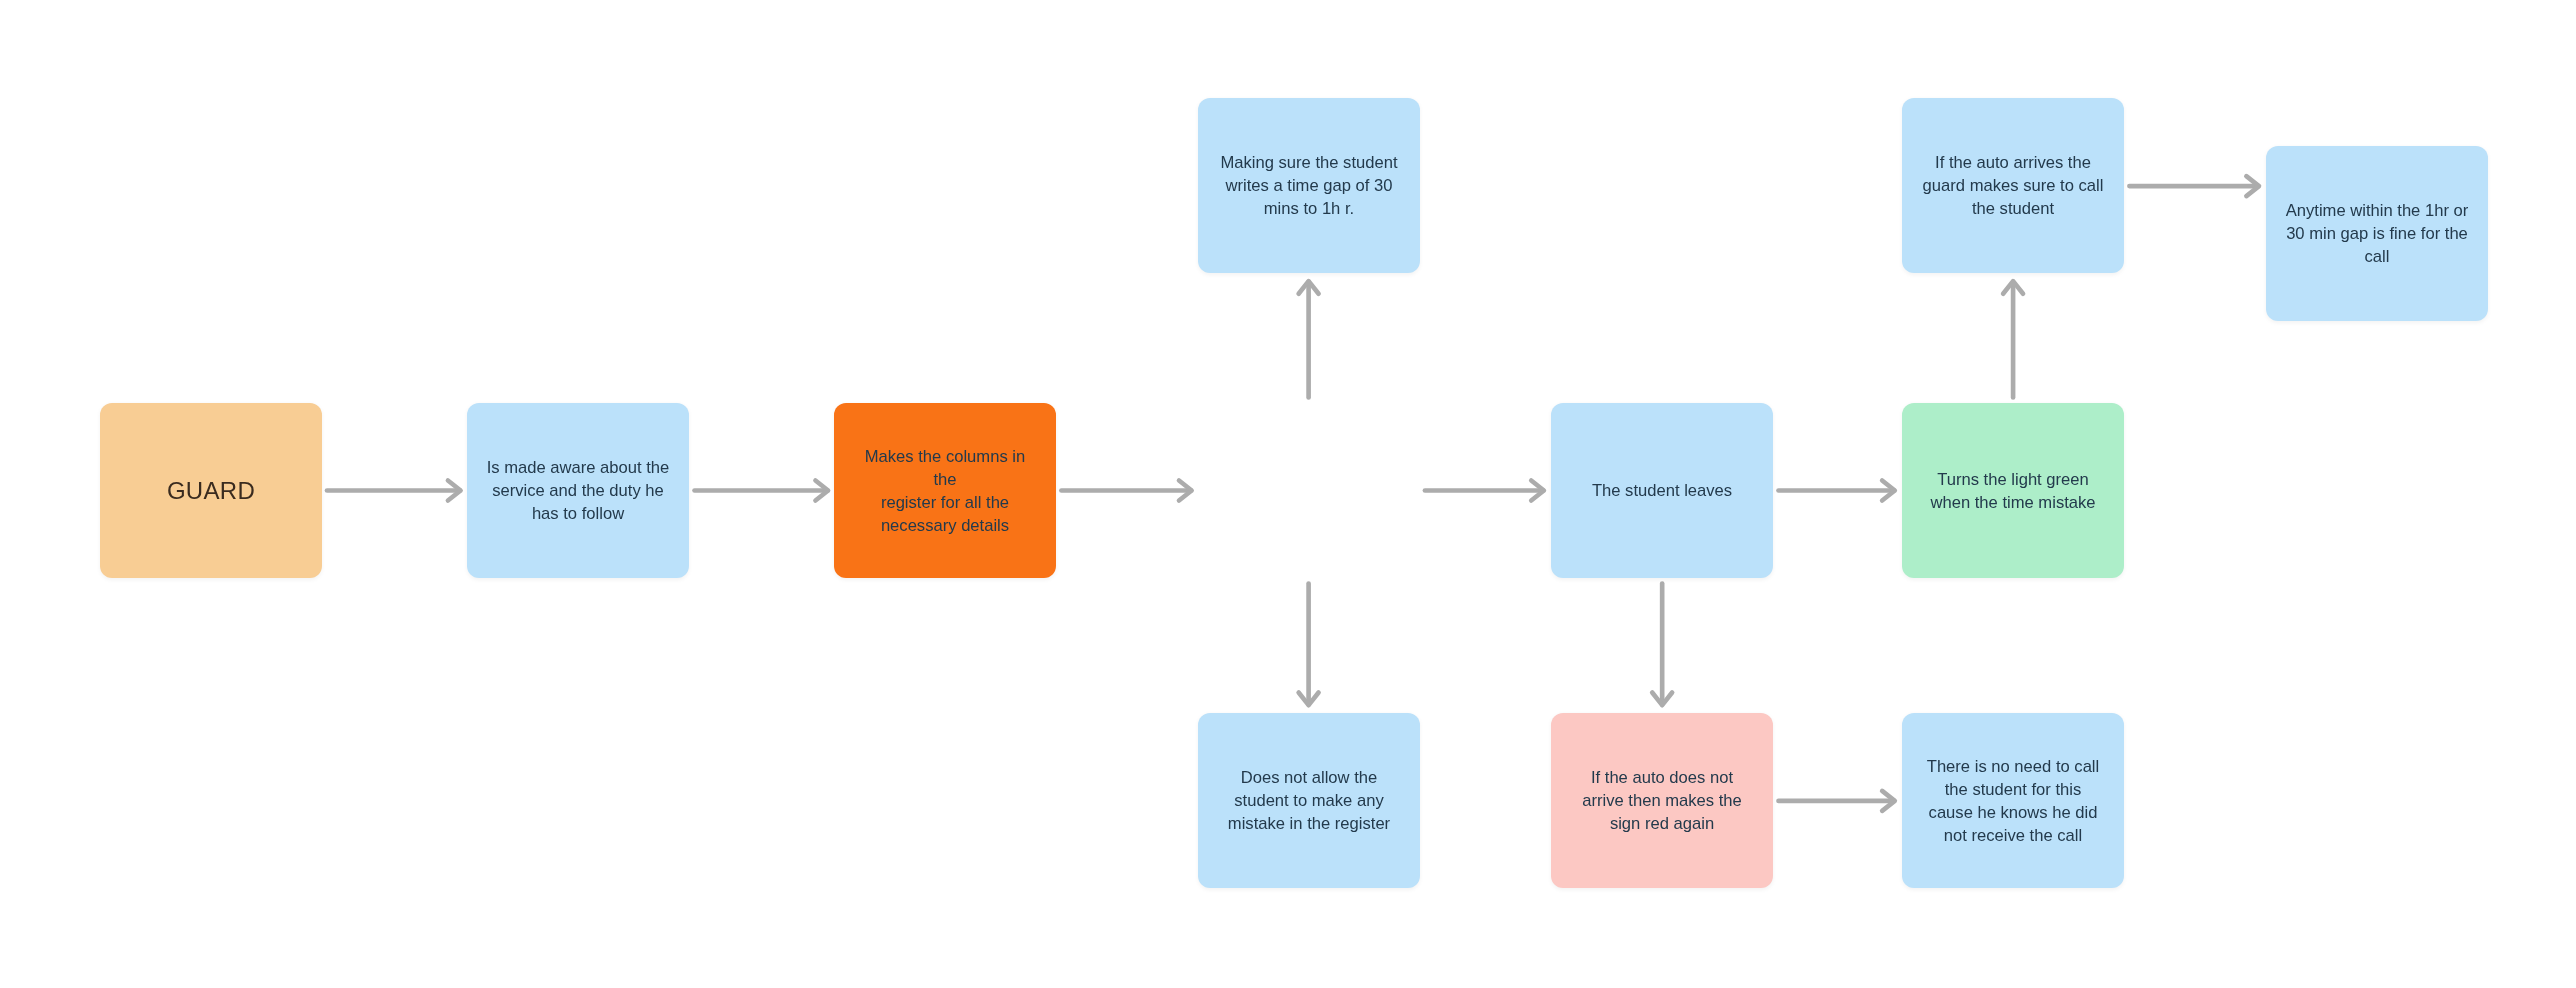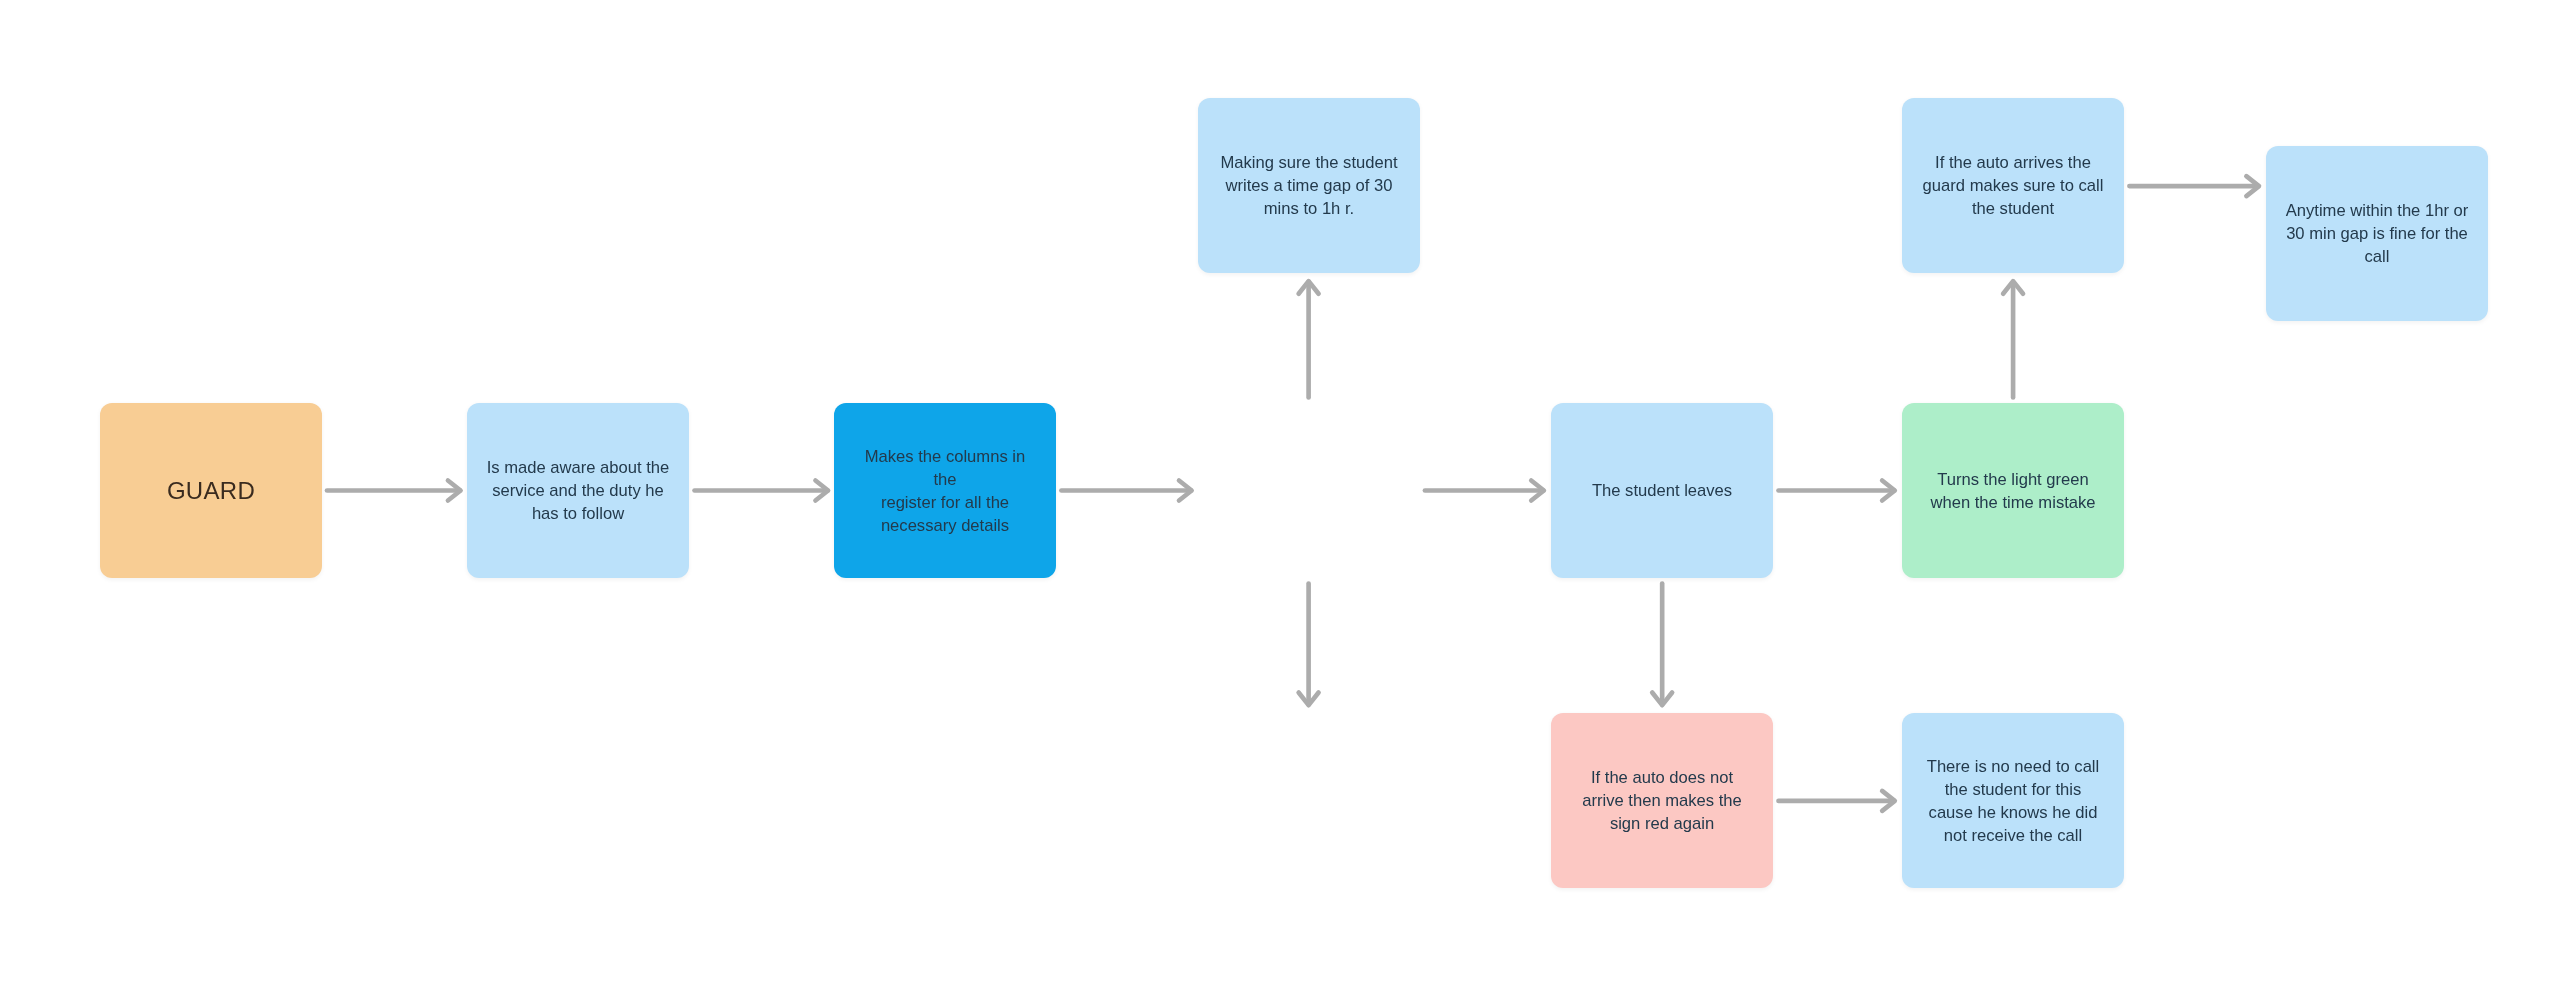--- a/index.html
+++ b/index.html
@@ -73,21 +73,21 @@
   <div class="node" style="left: 100px; top: 403px; background: rgb(248, 205, 148);">
     <span class="guard-label">GUARD</span>
   </div>
 
   <div class="node" style="left: 467px; top: 403px; background: rgb(187, 225, 250);">
     <span class="node-label">Is made aware about the
 service and the duty he
 has to follow</span>
   </div>
 
-  <div class="node" style="left: 834px; top: 403px; background: #0ea5e9;">
+  <div class="node" style="left: 834px; top: 403px; background: #f97316;">
     <span class="node-label">Makes the columns in the
 register for all the
 necessary details</span>
   </div>
 
 
   <div class="node" style="left: 1551px; top: 403px; background: rgb(187, 225, 250);">
     <span class="node-label">The student leaves</span>
   </div>
 
@@ -107,20 +107,25 @@
 guard makes sure to call
 the student</span>
   </div>
 
   <div class="node" style="left: 2266px; top: 98px; background: rgb(187, 225, 250); margin-top: 48px;">
     <span class="node-label">Anytime within the 1hr or
 30 min gap is fine for the
 call</span>
   </div>
 
+  <div class="node" style="left: 1198px; top: 713px; background: rgb(187, 225, 250);">
+    <span class="node-label">Does not allow the
+student to make any
+mistake in the register</span>
+  </div>
 
   <div class="node" style="left: 1551px; top: 713px; background: rgb(252, 200, 195);">
     <span class="node-label">If the auto does not
 arrive then makes the
 sign red again</span>
   </div>
 
   <div class="node" style="left: 1902px; top: 713px; background: rgb(187, 225, 250); justify-content: center;">
     <span class="node-label">There is no need to call
 the student for this

